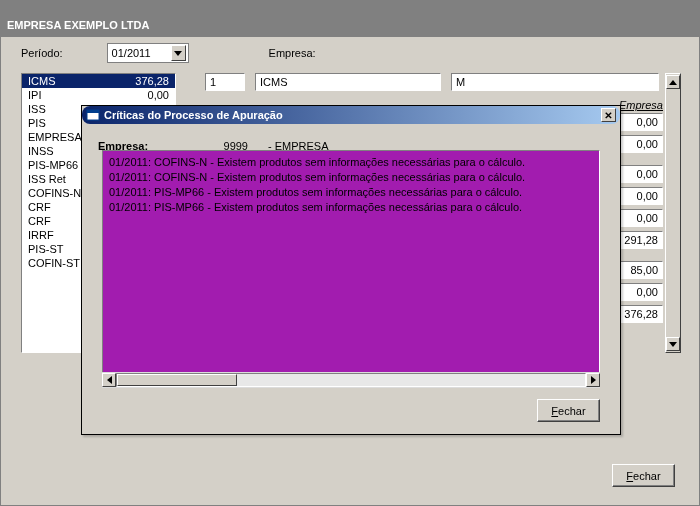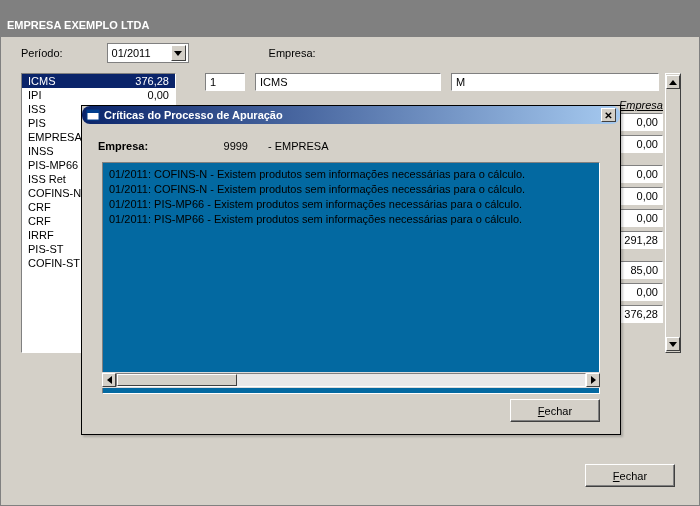--- a/index.html
+++ b/index.html
@@ -41,21 +41,21 @@
   }
 
   .rightvals { position:absolute; right:36px; top:112px; display:flex; flex-direction:column; gap:4px; }
   .rightvals .field { justify-content:flex-end; width:50px; }
   .outras-label { position:absolute; right:36px; top:98px; font-style:italic; text-decoration:underline; }
 
   .btn {
     border-top:1px solid #fff; border-left:1px solid #fff;
     border-right:1px solid #404040; border-bottom:1px solid #404040;
     box-shadow: inset -1px -1px 0 #808080, inset 1px 1px 0 #d4d0c8;
-    background:#d4d0c8; height:23px; width:90px;
+    background:#d4d0c8; height:23px; width:63px;
     display:flex; align-items:center; justify-content:center;margin-left:12px;
   }
   .btn u { text-decoration:underline; }
 
   .vscroll {
     position:absolute; right:18px; top:72px; width:16px; height:280px;
     background:#d4d0c8;
     border-top:1px solid #fff; border-left:1px solid #fff;
     border-right:1px solid #404040; border-bottom:1px solid #404040;
   }
@@ -82,24 +82,24 @@
   .modal-title .left { display:flex; align-items:center; gap:4px; }
   .closebox {
     width:15px; height:14px; background:#d4d0c8;
     border-top:1px solid #fff; border-left:1px solid #fff;
     border-right:1px solid #404040; border-bottom:1px solid #404040;
     color:#000; display:flex; align-items:center; justify-content:center; font-weight:bold; font-size:10px;
   }
   .modal-body { position:relative; padding:16px 16px 10px 16px; height:calc(100% - 18px); }
 
   .modal .list {
-    position:absolute; left:20px; top:38px; width:498px; height:232px;
+    position:absolute; left:20px; top:26px; width:498px; height:232px;
     border-top:1px solid #808080; border-left:1px solid #808080;
     border-right:1px solid #fff; border-bottom:1px solid #fff;
-    background:#0369a1; padding:4px 6px;
+    background:#a21caf; padding:4px 6px;
   }
   .modal .list .row2 { white-space:nowrap; line-height:15px; }
 
   .modal .hscroll { position:absolute; left:20px; bottom:46px; width:498px; height:16px;
     background:#dcdcdc; display:flex; align-items:center; }
   .modal .hscroll .track { flex:1; height:14px; background:#e8e8e8;
     border-top:1px solid #808080; border-left:1px solid #808080;
     border-right:1px solid #fff; border-bottom:1px solid #fff;
     position:relative; }
   .modal .hscroll .thumb { position:absolute; left:0; top:0; height:12px; width:120px;

